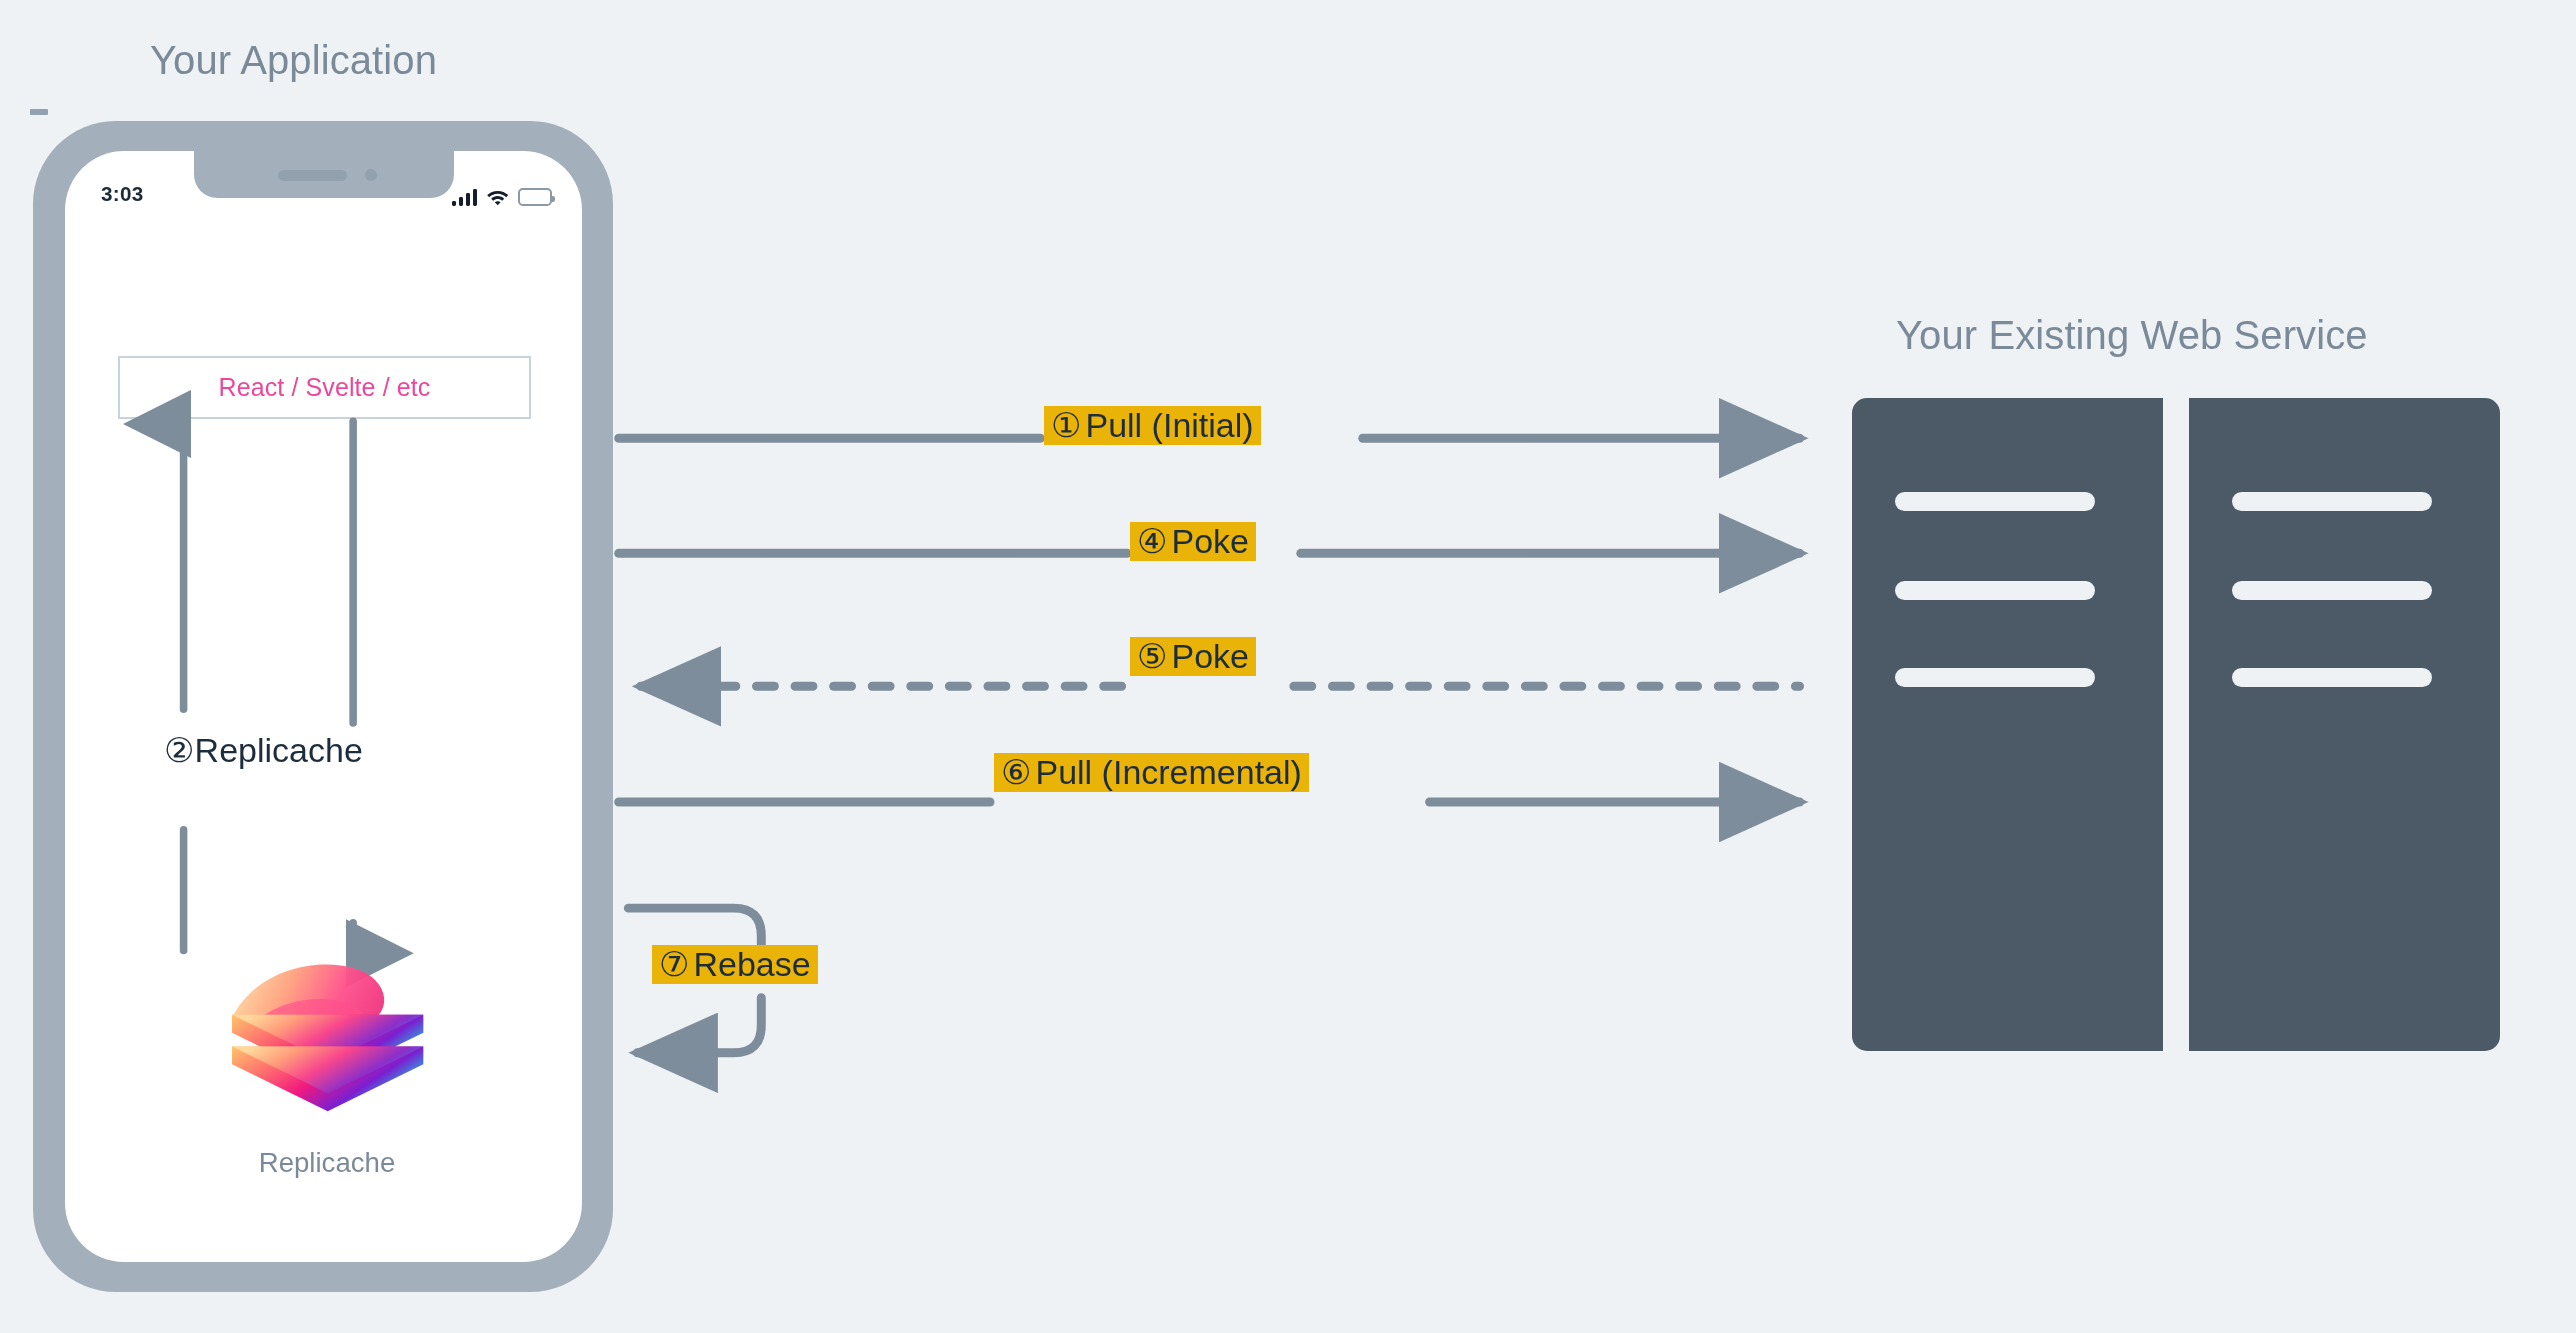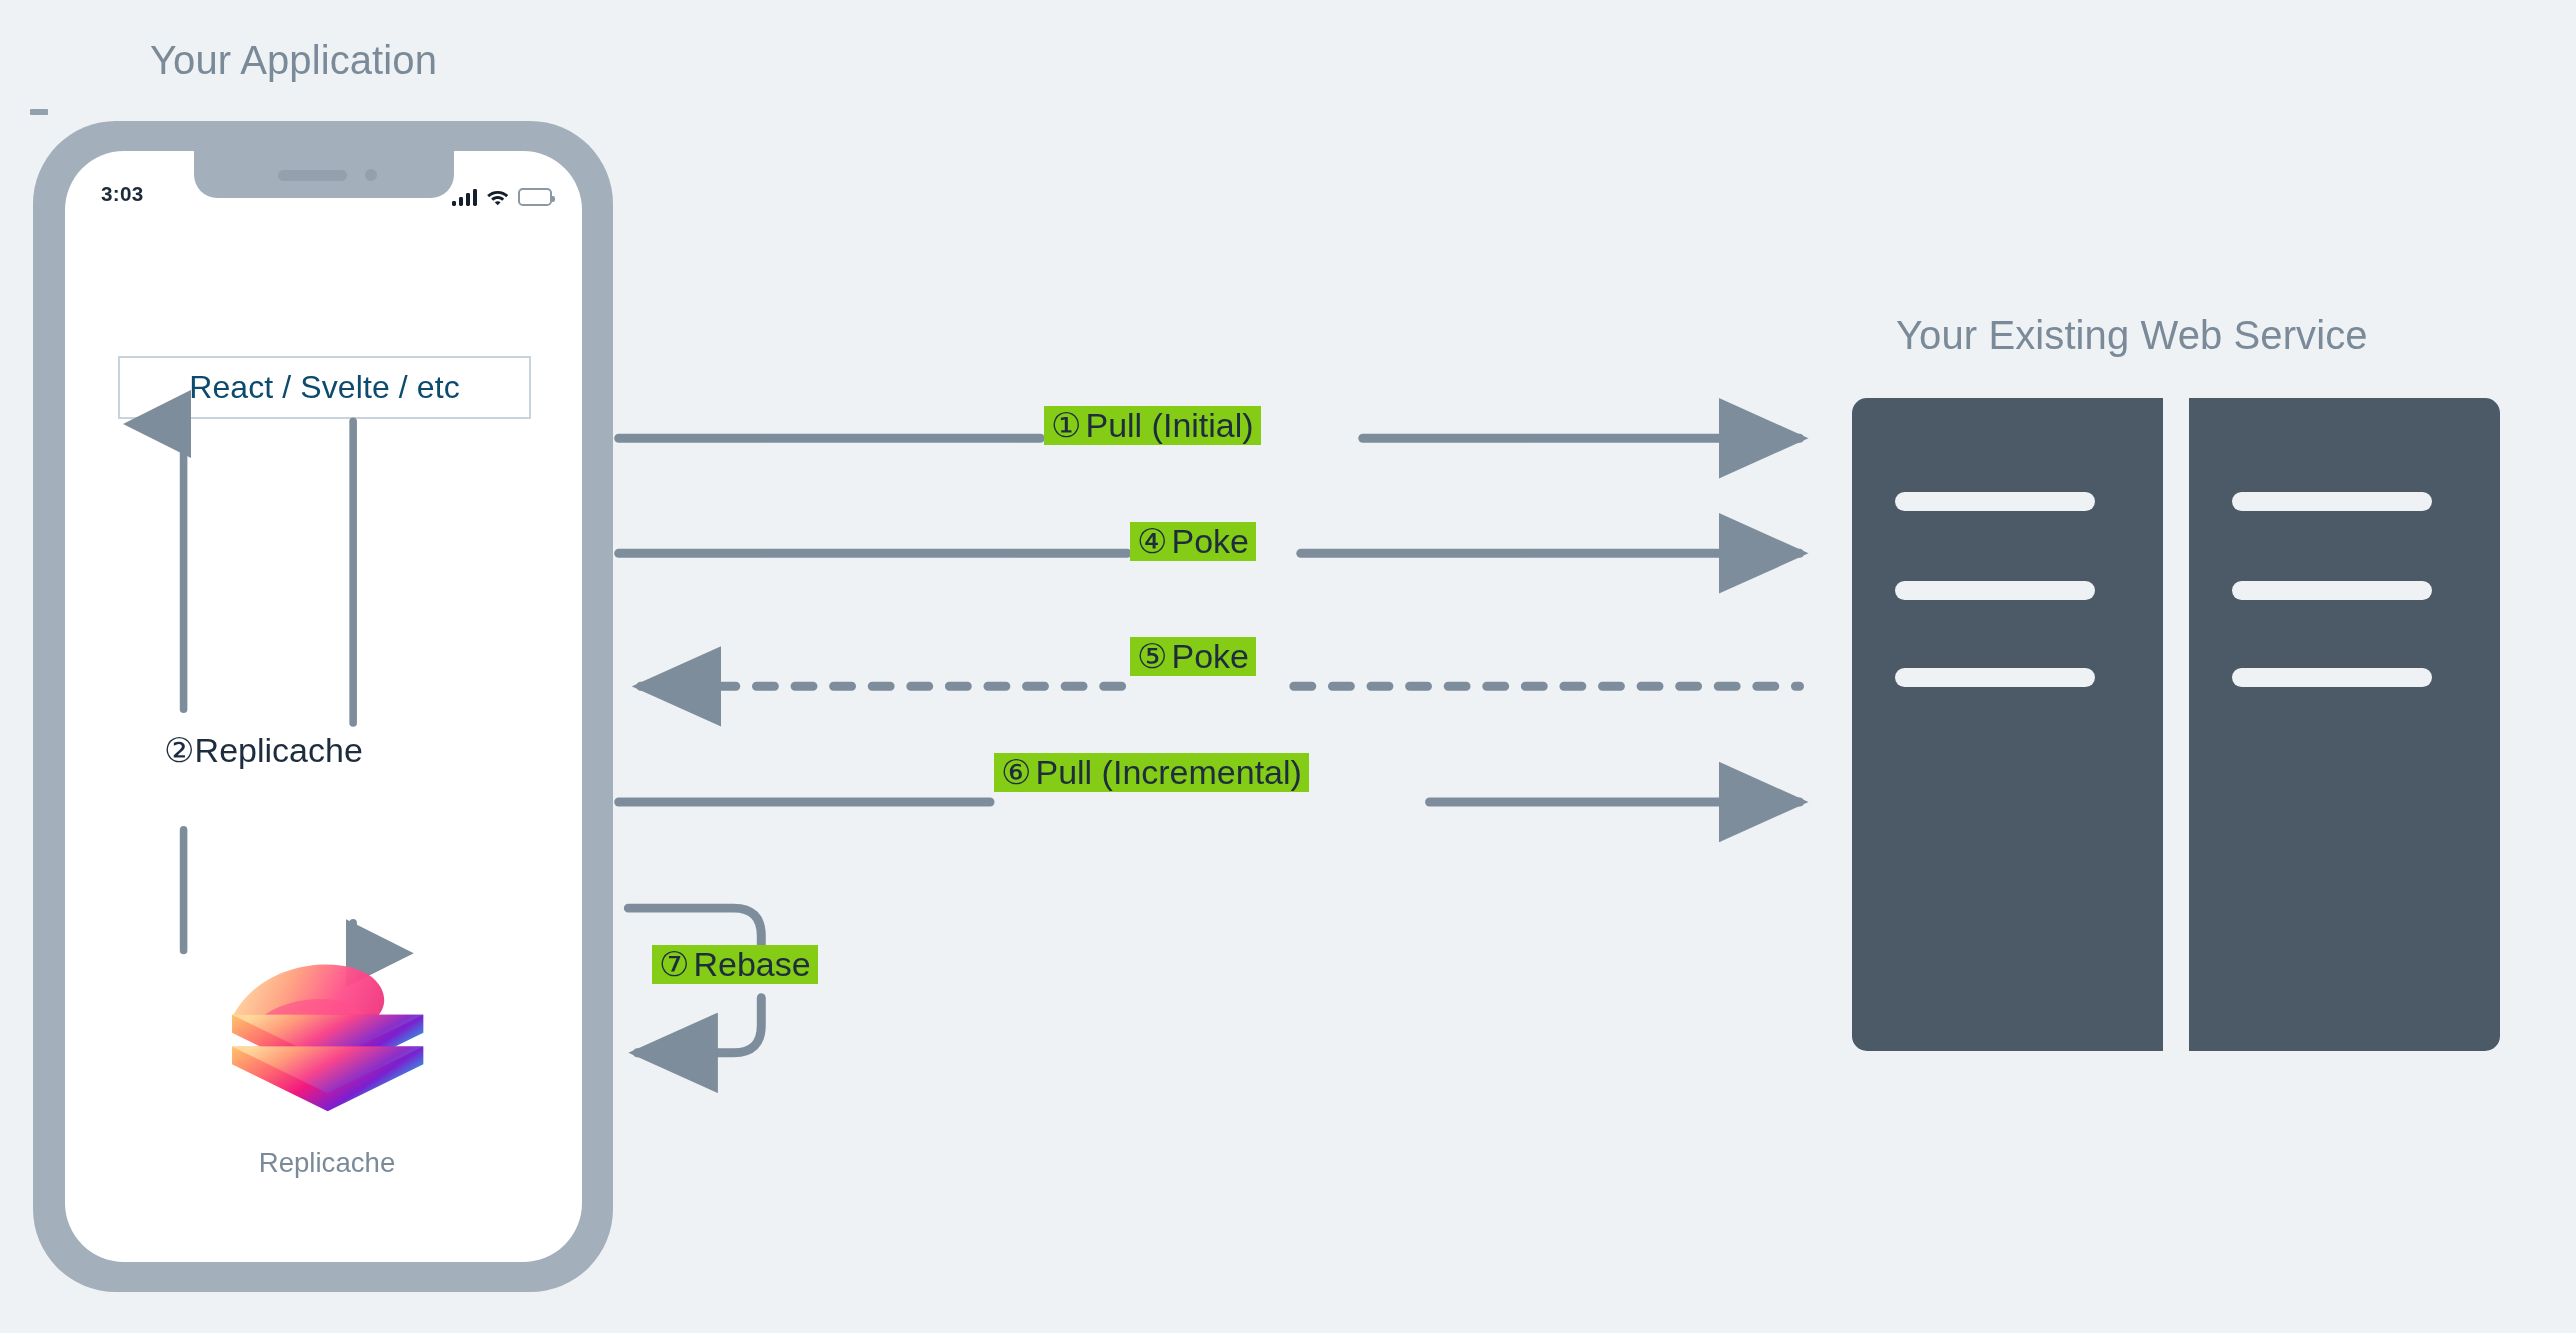--- a/index.html
+++ b/index.html
@@ -179,22 +179,22 @@
     left: 53px;
     top: 205px;
     width: 413px;
     height: 63px;
     border: 2.1px solid #c9d3dc;
     background: #ffffff;
     box-sizing: border-box;
     display: flex;
     align-items: center;
     justify-content: center;
-    color: #0c4a6e;
-    font-size: 32px;
+    color: #ec4899;
+    font-size: 25px;
     letter-spacing: 0.1px;
   }
 
   
   #replicache-block {
     position: absolute;
     left: 69px;
     top: 799px;
     width: 386px;
     text-align: center;
@@ -267,21 +267,21 @@
     height: 1334px;
     pointer-events: none;
   }
 
   
   .flow-label {
     position: absolute;
     color: #1d2d3d;
     font-size: 34px;
     white-space: nowrap;
-    background: #84cc16;
+    background: #eab308;
     padding: 0 6.9px;
     line-height: 1.16;
   }
   .flow-label .num {
     font-size: 34px;
     margin-right: 4.1px;
   }
   #label-1 { left: 1044px; top: 406px; }
   #label-4 { left: 1130px; top: 522px; }
   #label-5 { left: 1130px; top: 637px; }

